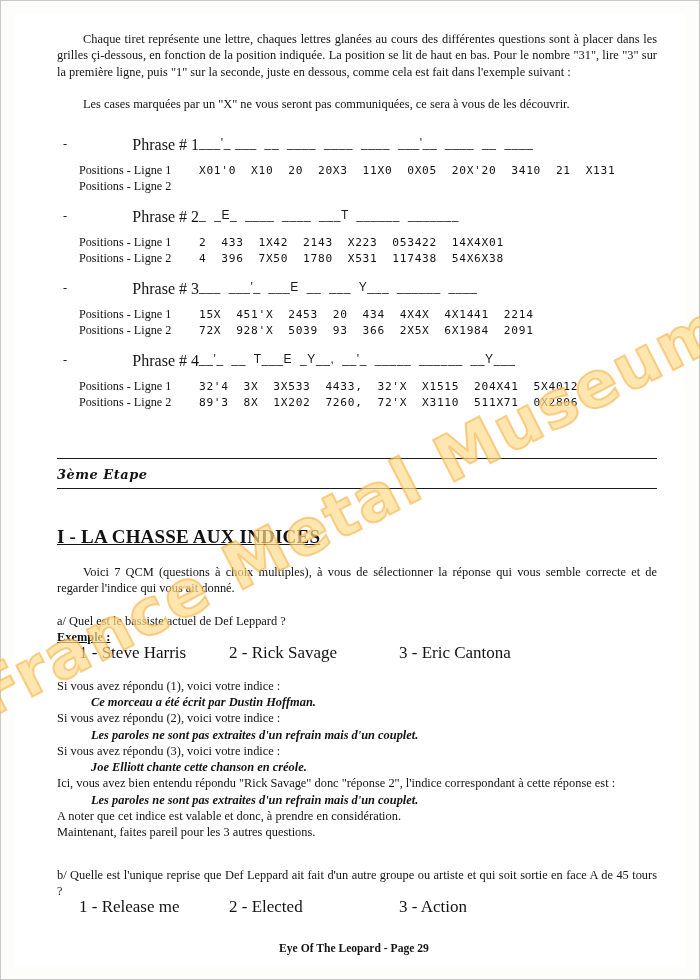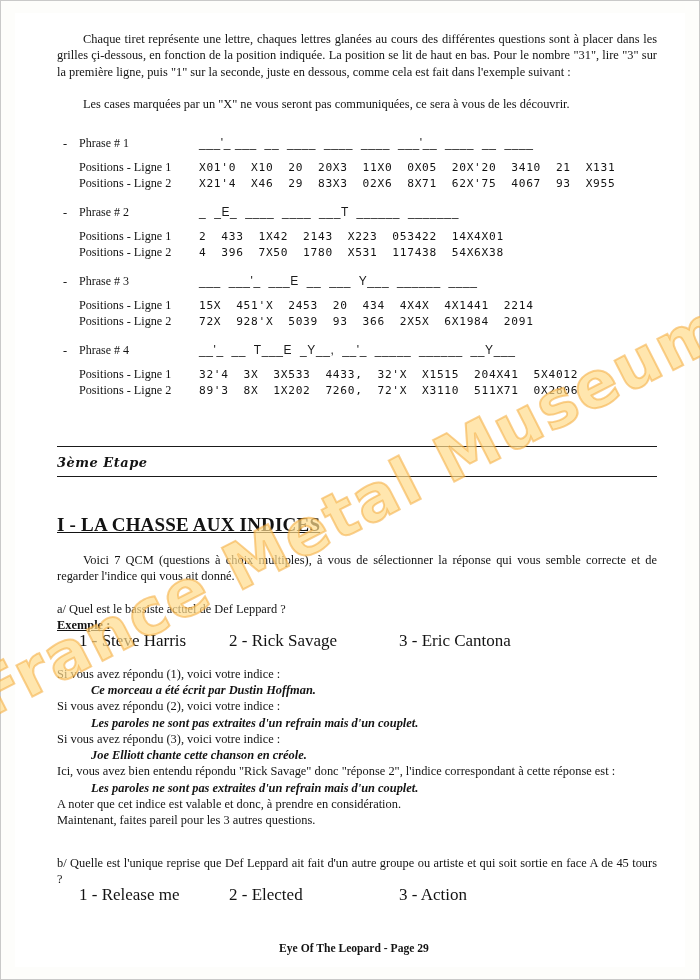--- a/index.html
+++ b/index.html
@@ -81,21 +81,22 @@
   .bullet-dash {
     width: 22px;
     flex: 0 0 22px;
     font-size: 12.4px;
     padding-left: 6px;
     box-sizing: border-box;
   }
   .phrase-label {
     width: 120px;
     flex: 0 0 120px;
-    font-size: 12px;
+    font-size: 16px;
+    text-align: right;
   }
   .phrase-slots {
     font-family: Liberation Sans, sans-serif;
     font-size: 12px;
     letter-spacing: 0.6px;
     white-space: pre;
     line-height: 14px;
     color: #1a1a1a;
   }
   .pos-rows { margin-top: 9px; }
@@ -215,21 +216,20 @@
         <span class="phrase-label">Phrase # 1</span>
         <span class="phrase-slots">___'_ ___  __  ____  ____  ____  ___'__  ____  __  ____</span>
       </div>
       <div class="pos-rows">
         <div class="pos-row">
           <span class="pos-label">Positions - Ligne 1</span>
           <span class="pos-digits">X01'0  X10  20  20X3  11X0  0X05  20X'20  3410  21  X131</span>
         </div>
         <div class="pos-row">
           <span class="pos-label">Positions - Ligne 2</span>
-          <span class="pos-digits">X21'4  X46  29  83X3  02X6  8X71  62X'75  4067  93  X955</span>
         </div>
       </div>
     </div>
 
     <div class="phrase-block">
       <div class="phrase-head">
         <span class="bullet-dash">-</span>
         <span class="phrase-label">Phrase # 2</span>
         <span class="phrase-slots">_  _E_  ____  ____  ___T  ______  _______</span>
       </div>

